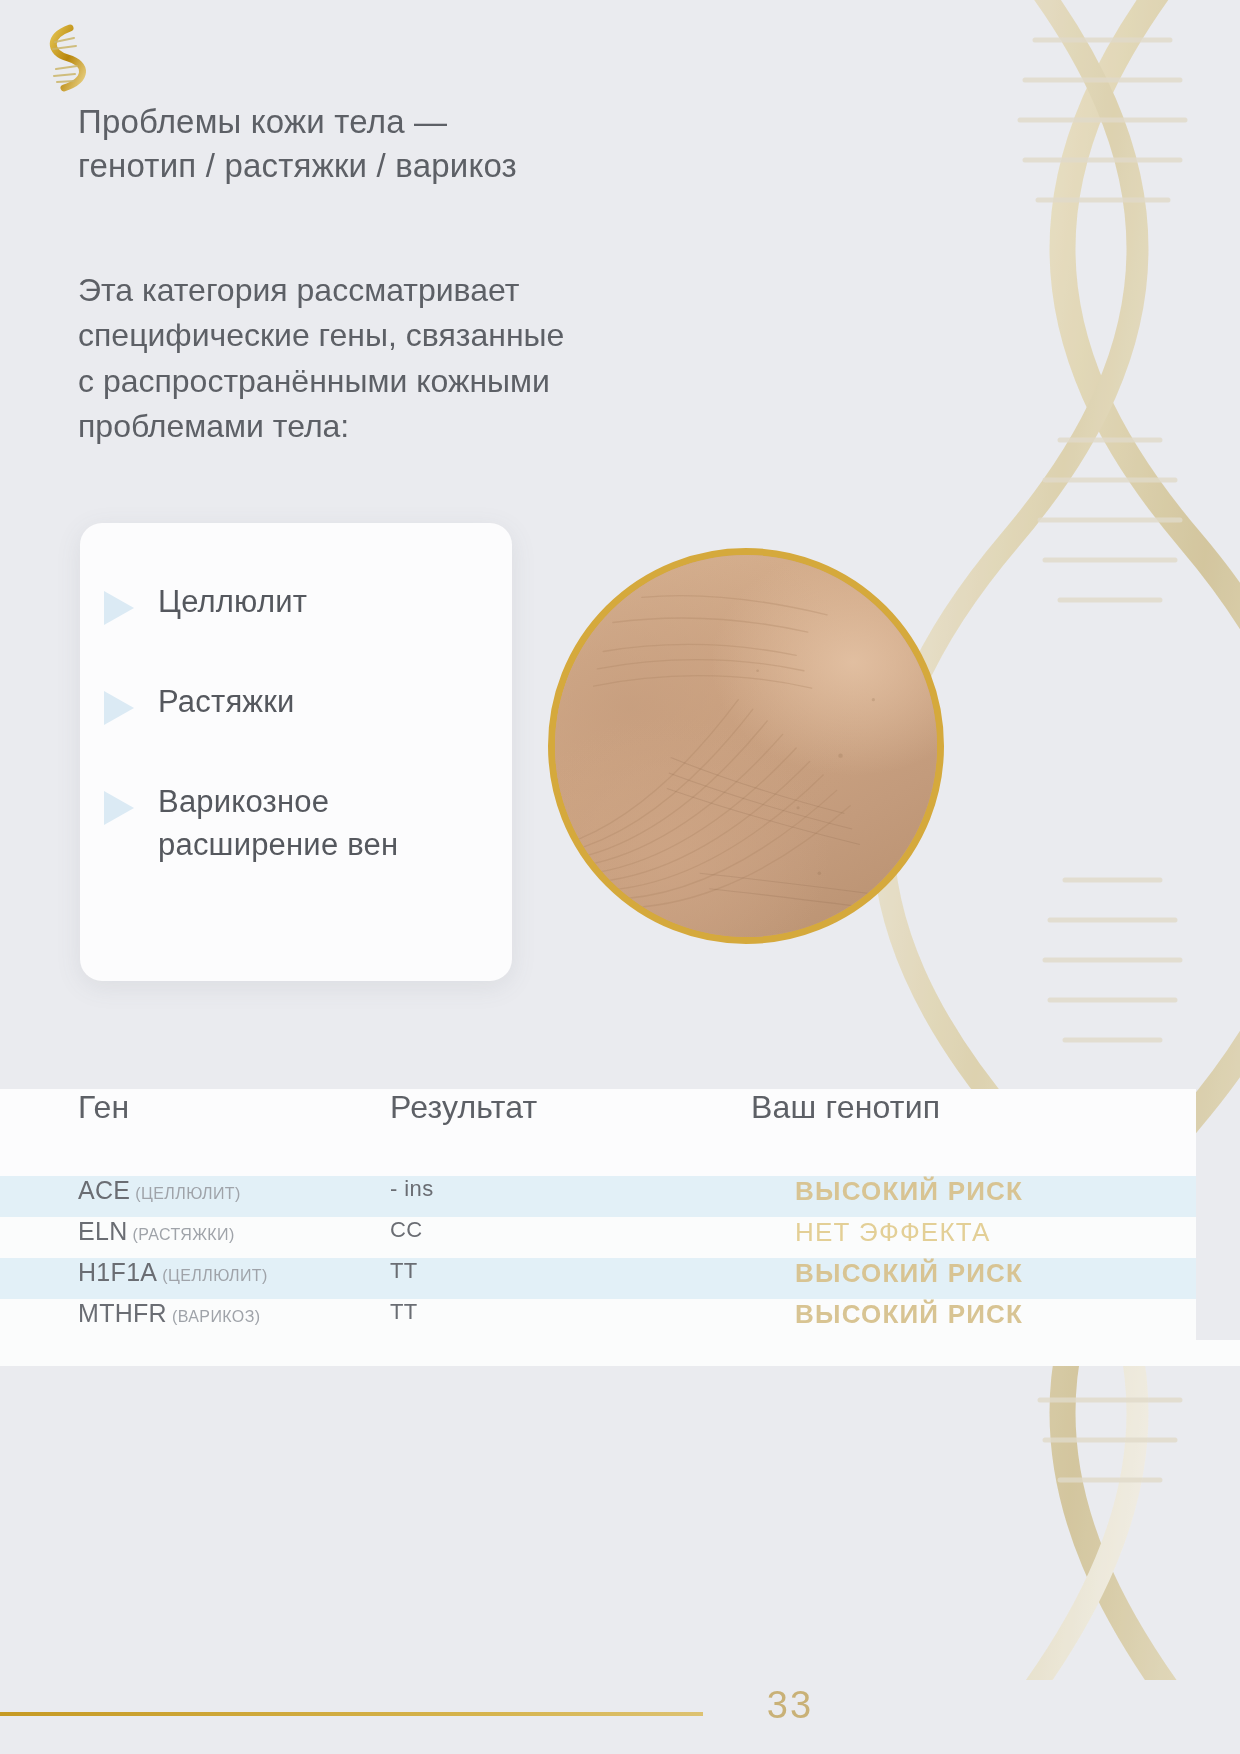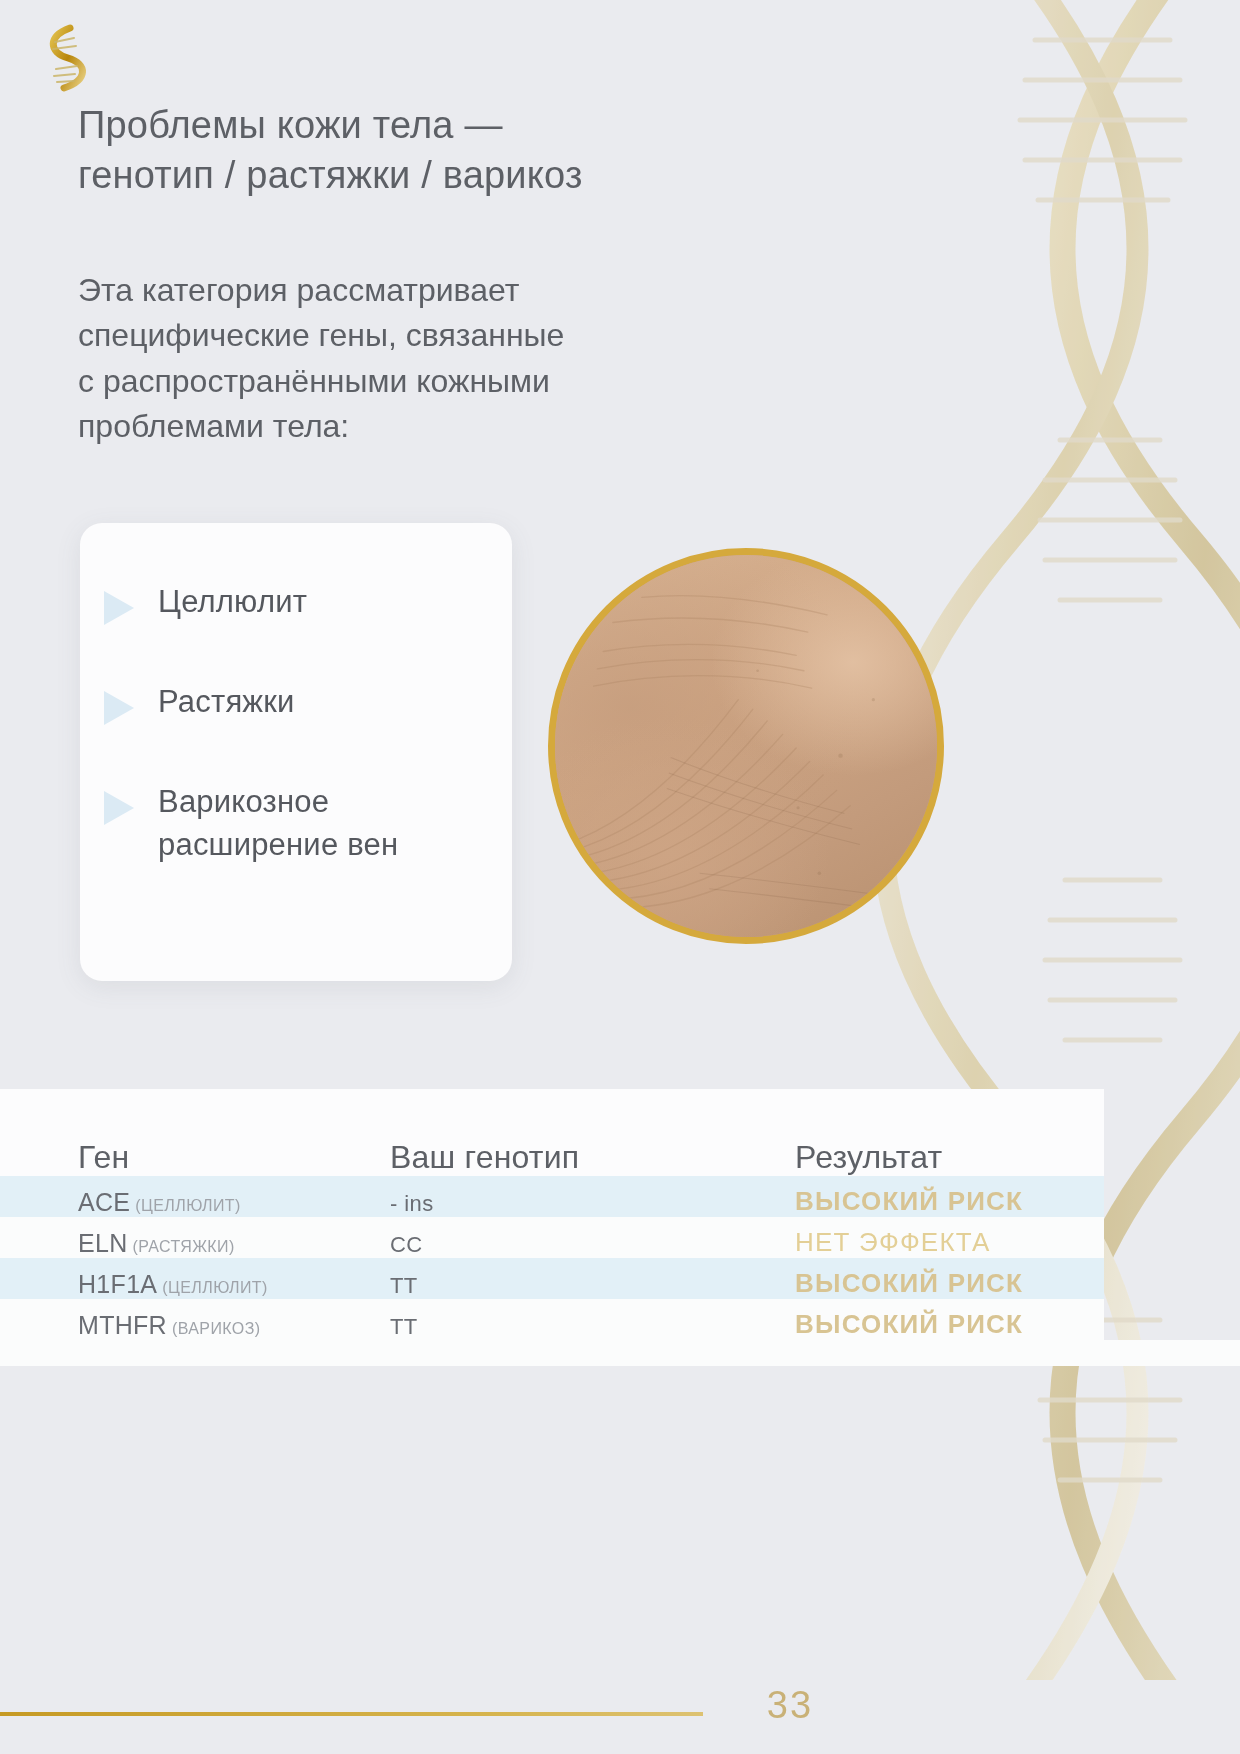--- a/index.html
+++ b/index.html
@@ -30,21 +30,21 @@
   .logo {
     position:absolute; left:30px; top:22px;
     width:62px; height:72px;
   }
   .logo svg { width:100%; height:100%; display:block; }
 
   
   .title {
     position:absolute; left:78px; top:100px;
     width:880px;
-    font-size:38px;
+    font-size:33px;
     font-weight:300;
     line-height:1.32;
     letter-spacing:.2px;
     color:#5d6066;
   }
   .intro {
     position:absolute; left:78px; top:268px;
     width:720px;
     font-size:32px;
     font-weight:300;
@@ -107,22 +107,22 @@
   .photo .wrinkles { position:absolute; inset:0; }
   .photo .wrinkles svg { width:100%; height:100%; display:block; }
 
   
   .table-wrap {
     position:absolute; left:0; top:1089px;
     width:1240px;
   }
   .trow {
     display:flex;
-    align-items:flex-end;
-    width:1104px;
+    align-items:flex-start;
+    width:1196px;
     padding-left:78px;
     padding-right:40px;
   }
   .thead {
     background:#fcfcfd;
     height:87px;
   }
   .thead .c {
     font-size:32px;
     font-weight:300;
@@ -319,22 +319,22 @@
           <circle cx="274" cy="330" r="1.8"></circle>
         </g>
       </svg>
     </div>
   </div>
 
   <div class="table-wrap">
 
     <div class="trow thead">
       <div class="c c1">Ген</div>
+      <div class="c c3">Результат</div>
       <div class="c c2">Ваш генотип</div>
-      <div class="c c3">Результат</div>
     </div>
 
     <div class="trow tbody-row odd">
       <div class="c1">
         <span class="gene-name">ACE</span><span class="gene-tag">(ЦЕЛЛЮЛИТ)</span>
       </div>
       <div class="c2 geno">- ins</div>
       <div class="c3 result risk">ВЫСОКИЙ РИСК</div>
     </div>
 

